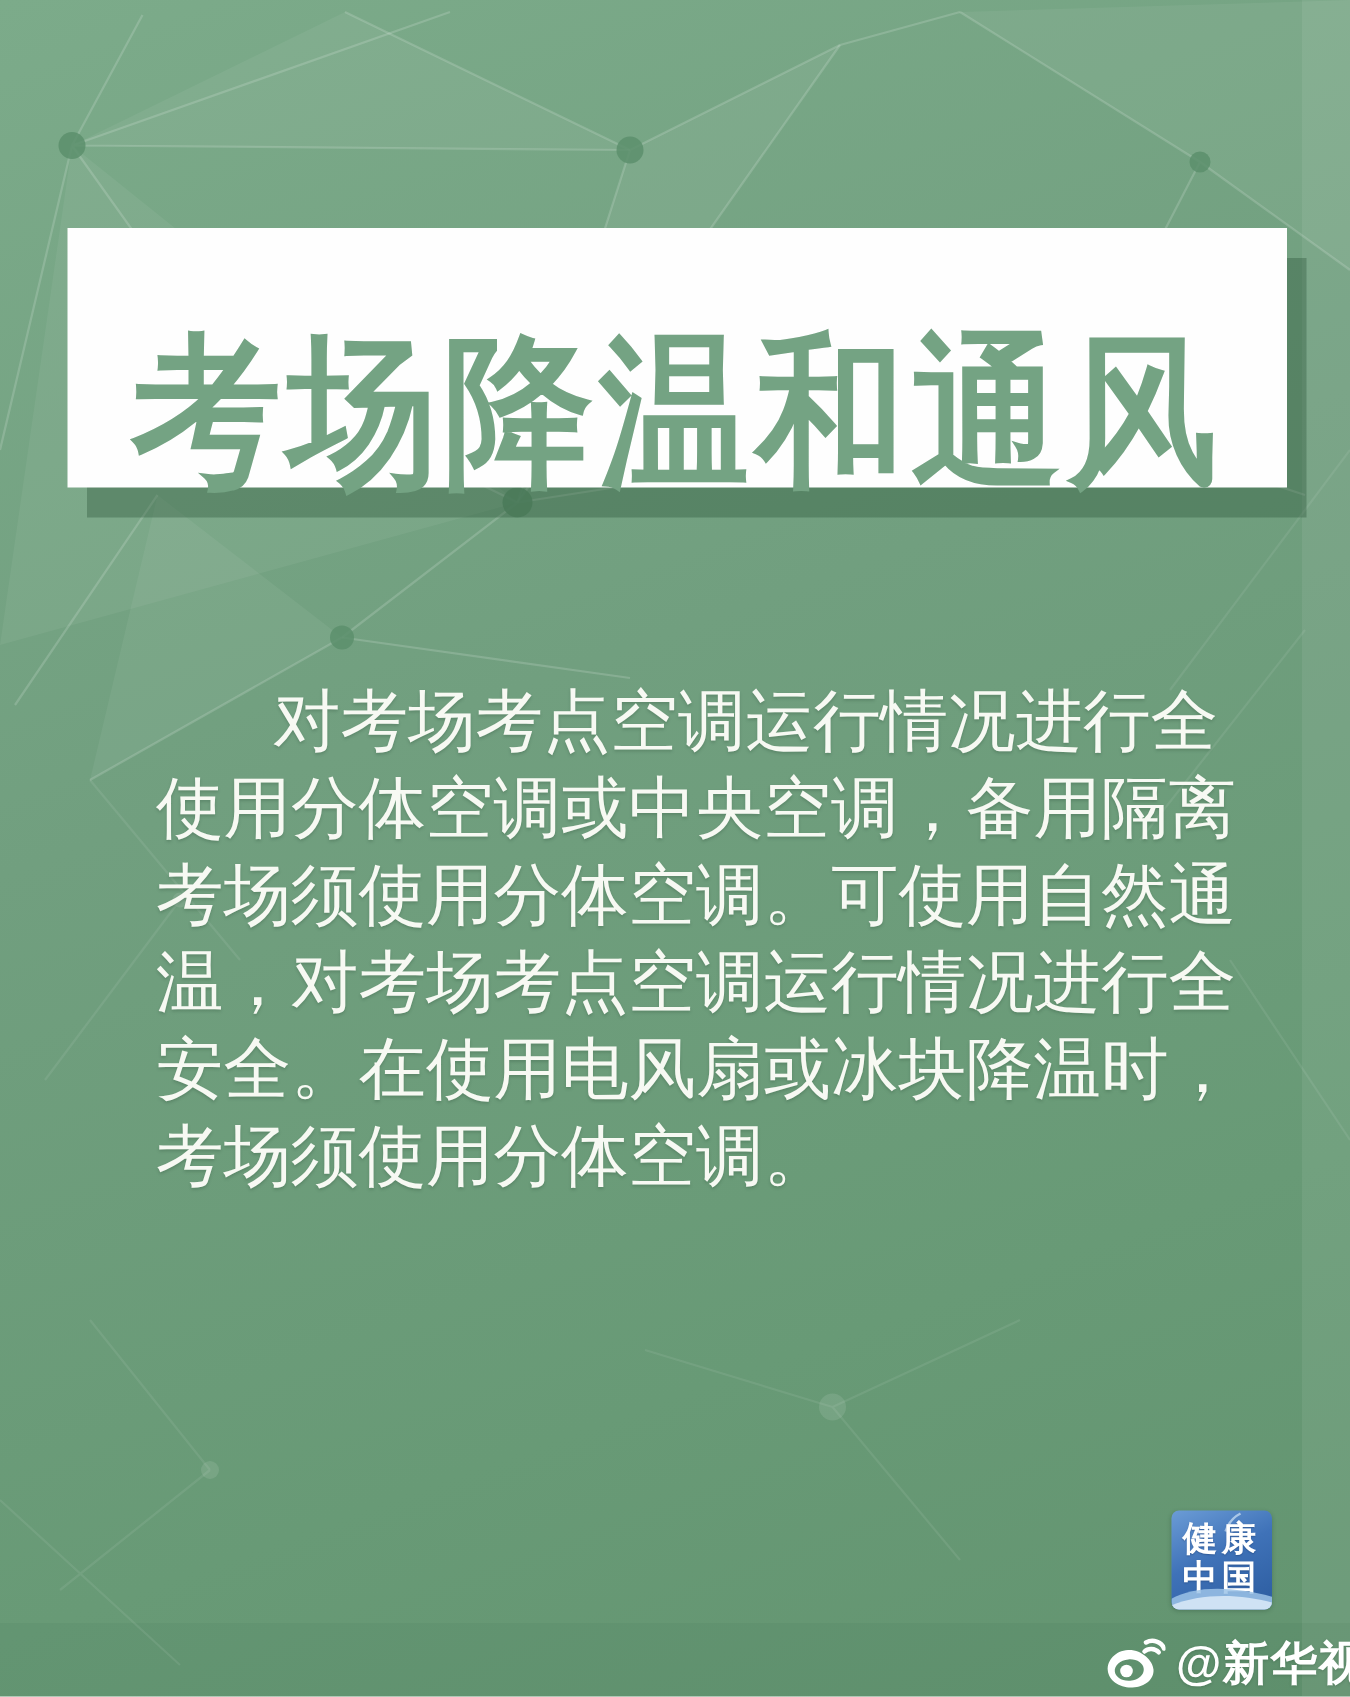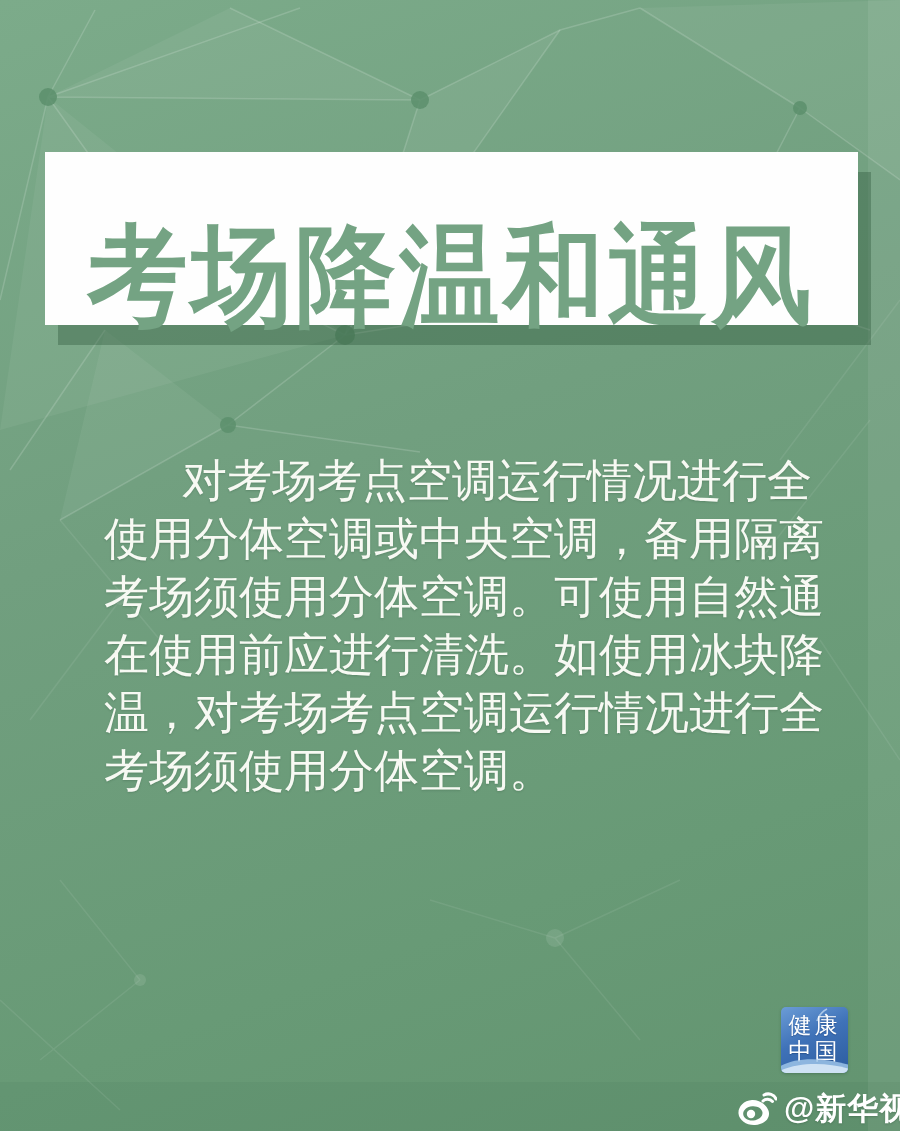--- a/index.html
+++ b/index.html
@@ -56,21 +56,21 @@
     overflow: hidden;
     box-shadow: 0 1px 3px rgba(30,60,40,0.3);
   }
   .hc-logo .logo-text {
     position: absolute;
     left: 0; top: 5px;
     width: 100%;
     text-align: center;
     color: #ffffff;
     font-size: 23px;
-    font-weight: 400;
+    font-weight: 700;
     letter-spacing: 3px;
     line-height: 26px;
     text-shadow: 0 1px 1px rgba(20,50,100,0.4);
   }
   .hc-logo svg { position: absolute; left: 0; bottom: -2px; }
   .hc-logo .logo-sprout { position: absolute; left: 0; top: 0; }
   .watermark {
     position: absolute;
     left: 737px; top: 1088px;
     display: flex;
@@ -128,22 +128,22 @@
 </svg>
 
 <div class="title-banner">
   <h1 class="page-title">考场降温和通风</h1>
 </div>
 
 <div class="body-paragraph">
   <div class="body-line indent">对考场考点空调运行情况进行全</div>
   <div class="body-line">使用分体空调或中央空调，备用隔离</div>
   <div class="body-line">考场须使用分体空调。可使用自然通</div>
-  <div class="body-line">在使用前应进行清洗。如使用冰块降</div>
   <div class="body-line">温，对考场考点空调运行情况进行全</div>
+  <div class="body-line">安全。在使用电风扇或冰块降温时，</div>
   <div class="body-line">考场须使用分体空调。</div>
 </div>
 
 <div class="hc-logo">
   <svg class="logo-sprout" width="67" height="66" viewBox="0 0 67 66" xmlns="http://www.w3.org/2000/svg">
     <path d="M36,14 C38,8 42,4 46,2" stroke="#cfe2f5" stroke-opacity="0.7" stroke-width="1.6" fill="none"></path>
   </svg>
   <div class="logo-text">
     <div>健康</div>
     <div>中国</div>

